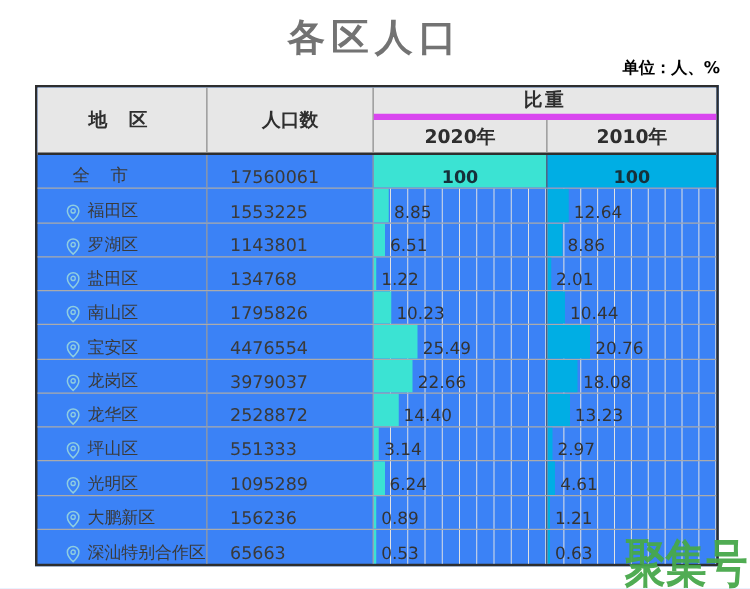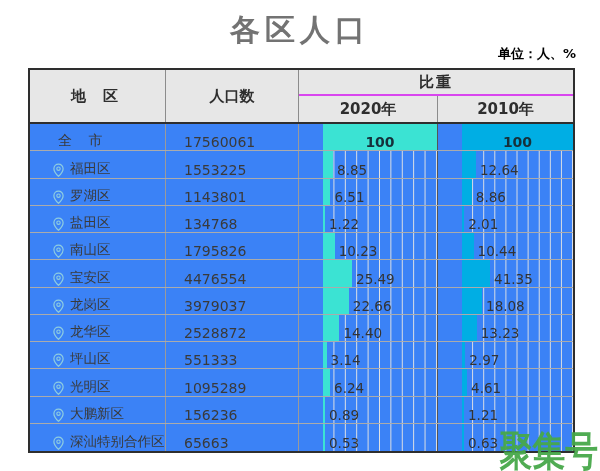--- a/index.html
+++ b/index.html
@@ -25,21 +25,21 @@
   }
   .thead{
     display:grid;grid-template-columns:136px 133px 139px 135px;
     grid-template-rows:26px 26px;height:52px;background:#e7e7e7;
     border-bottom:2px solid #2e2e2e;
   }
   .th{display:flex;align-items:center;justify-content:center;
       font-size:15px;font-weight:bold;color:#2e2e2e;box-sizing:border-box;}
   .th-district{grid-column:1;grid-row:1/3;border-right:1px solid #8c8c8c;letter-spacing:6px;}
   .th-pop{grid-column:2;grid-row:1/3;border-right:1px solid #8c8c8c;}
-  .th-prop{grid-column:3/5;grid-row:1;border-bottom:2px solid #d946ef;letter-spacing:2px;}
+  .th-prop{grid-column:3/5;grid-row:1;border-bottom:5px solid #d946ef;letter-spacing:2px;}
   .th-2020{grid-column:3;grid-row:2;border-right:1px solid #8c8c8c;}
   .th-2010{grid-column:4;grid-row:2;}
 
   .tbody{display:grid;grid-template-rows:repeat(12,1fr);height:327px;}
   .trow{
     display:grid;grid-template-columns:136px 133px 139px 135px;
     border-bottom:1px solid #ababab;box-sizing:border-box;
   }
   .trow:last-child{border-bottom:none;}
   .cell{box-sizing:border-box;display:flex;align-items:flex-end;overflow:hidden;}
@@ -47,21 +47,20 @@
   .c-district .pin{flex:0 0 13px;height:15px;margin-right:5px;display:flex;align-items:center;}
   .c-district.no-pin{padding-left:28px;letter-spacing:6px;}
   .c-pop{border-right:1px solid #9a9a9a;padding-left:18px;font-size:14px;color:#3a3a3a;}
   .c-2020{border-right:1px solid #555;}
   .c-2010{}
 
   .pct-cell{
     position:relative;
     background-image:linear-gradient(90deg,transparent calc(100% - 1px),#e3e3e3 calc(100% - 1px));
     background-size:10% 100%;
-    margin-left:24px;
   }
   .bar{height:100%;flex:0 0 auto;min-width:2px;}
   .bar-2020{background:var(--bar2020,#3be3d3);}
   .bar-2010{background:var(--bar2010,#00aee4);}
   .pct-label{margin-left:4px;font-size:13.5px;color:#333;white-space:nowrap;position:relative;}
   .total-row .bar{min-width:100%;}
   .total-row .pct-label{
     position:absolute;left:0;right:0;margin:0;text-align:center;
     font-weight:bold;font-size:14px;color:#16303a;
   }
@@ -213,21 +212,21 @@
     </div>
     <div class="cell c-pop">
       <span class="population-value">4476554</span>
     </div>
     <div class="cell c-2020 pct-cell">
       <div class="bar bar-2020" style="width: 25.49%;"></div>
       <span class="pct-label">25.49</span>
     </div>
     <div class="cell c-2010 pct-cell">
       <div class="bar bar-2010" style="width: 25.32%;"></div>
-      <span class="pct-label">41.35</span>
+      <span class="pct-label">20.76</span>
     </div>
   </div>
 
   <div class="trow">
     <div class="cell c-district">
       <span class="pin">
         <svg width="13" height="15" viewBox="0 0 13 15">
           <path d="M6.5 1.2 C3.9 1.2 1.9 3.2 1.9 5.7 C1.9 9.1 6.5 13.3 6.5 13.3 C6.5 13.3 11.1 9.1 11.1 5.7 C11.1 3.2 9.1 1.2 6.5 1.2 Z" fill="none" stroke="#8fcde0" stroke-width="1.2"></path>
           <circle cx="6.5" cy="5.7" r="1.7" fill="none" stroke="#8fcde0" stroke-width="1.1"></circle>
         </svg>

